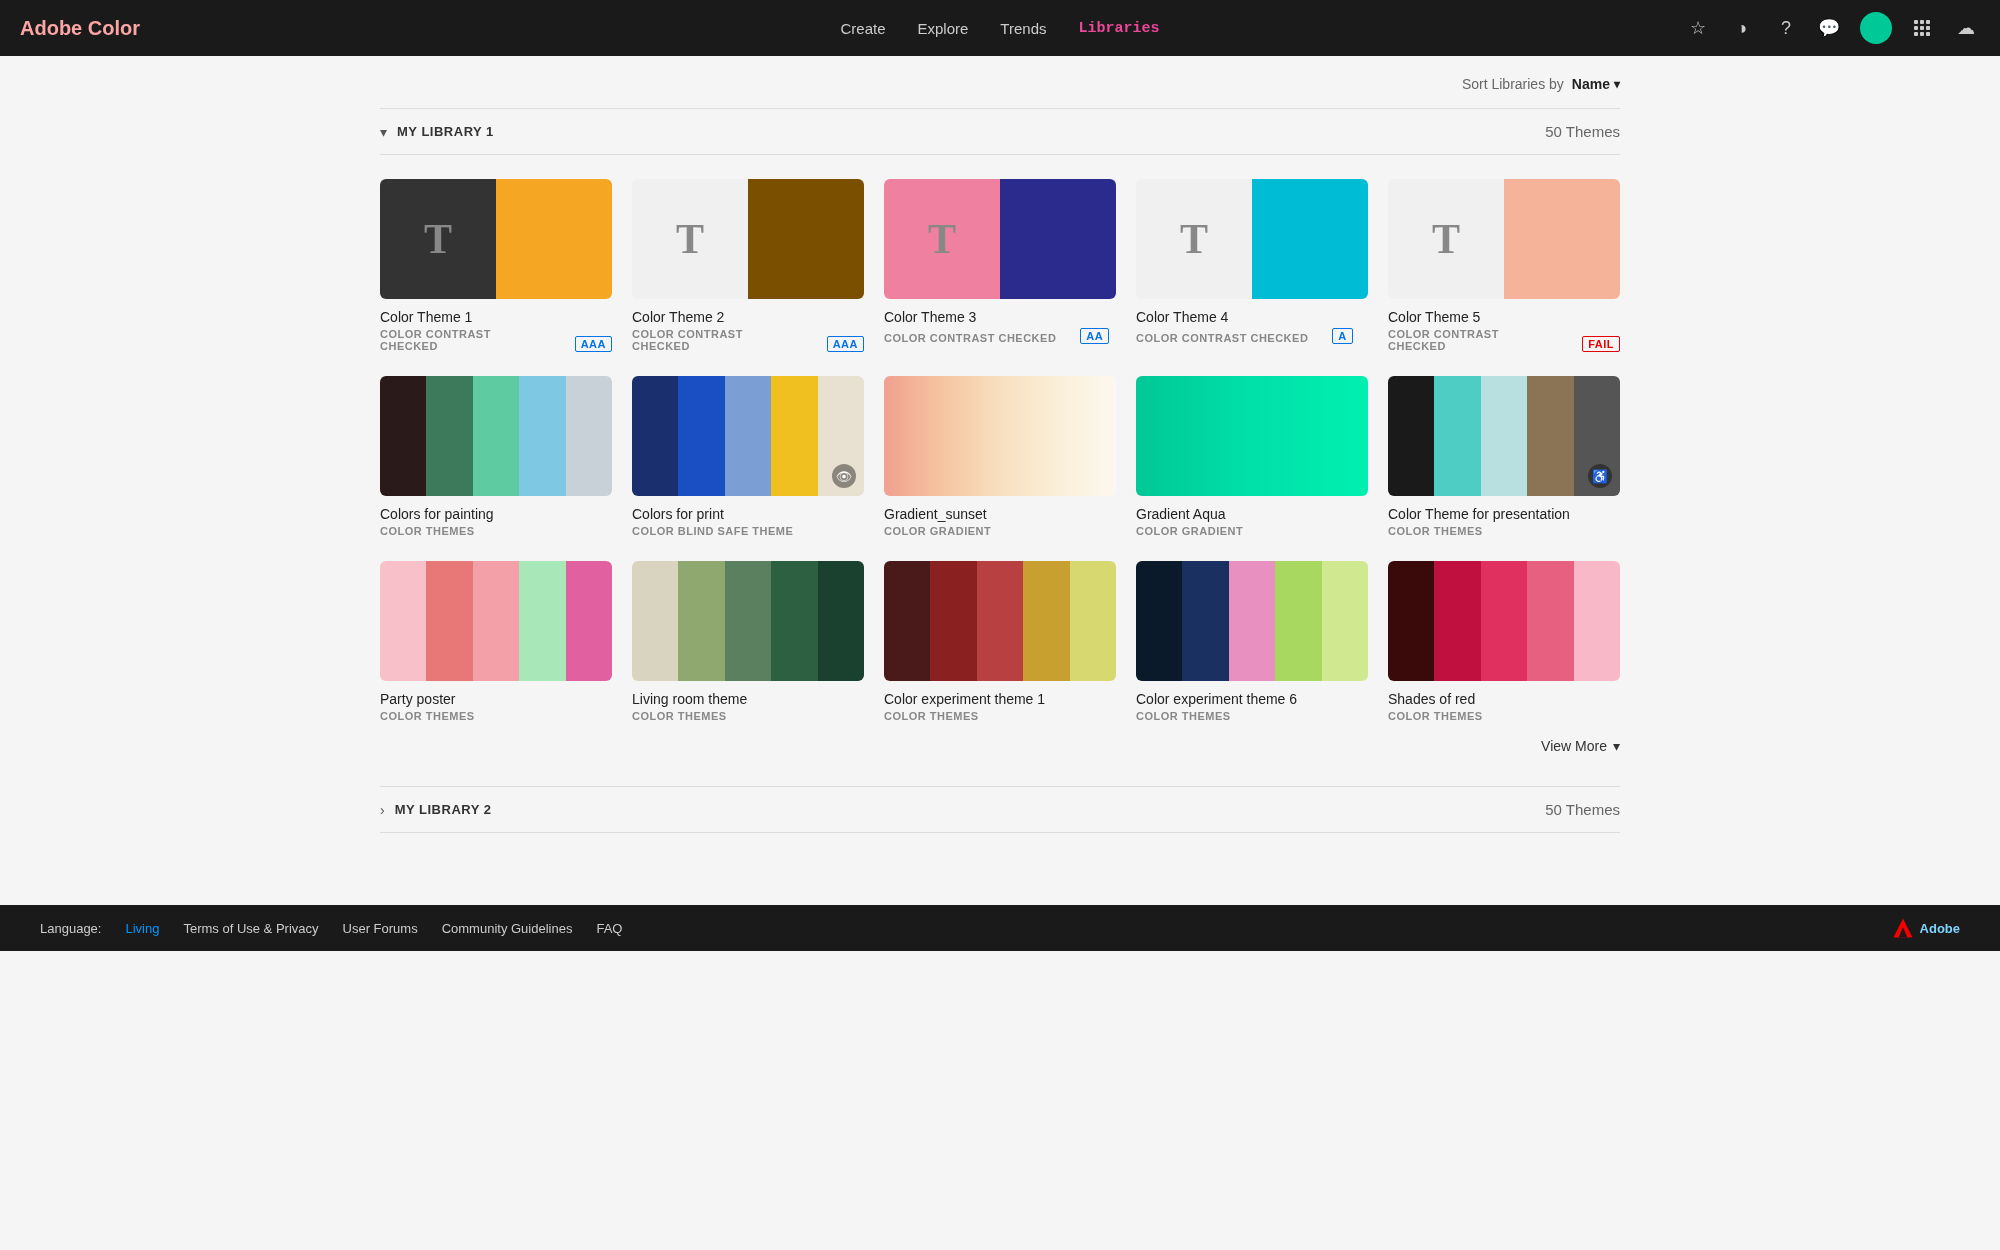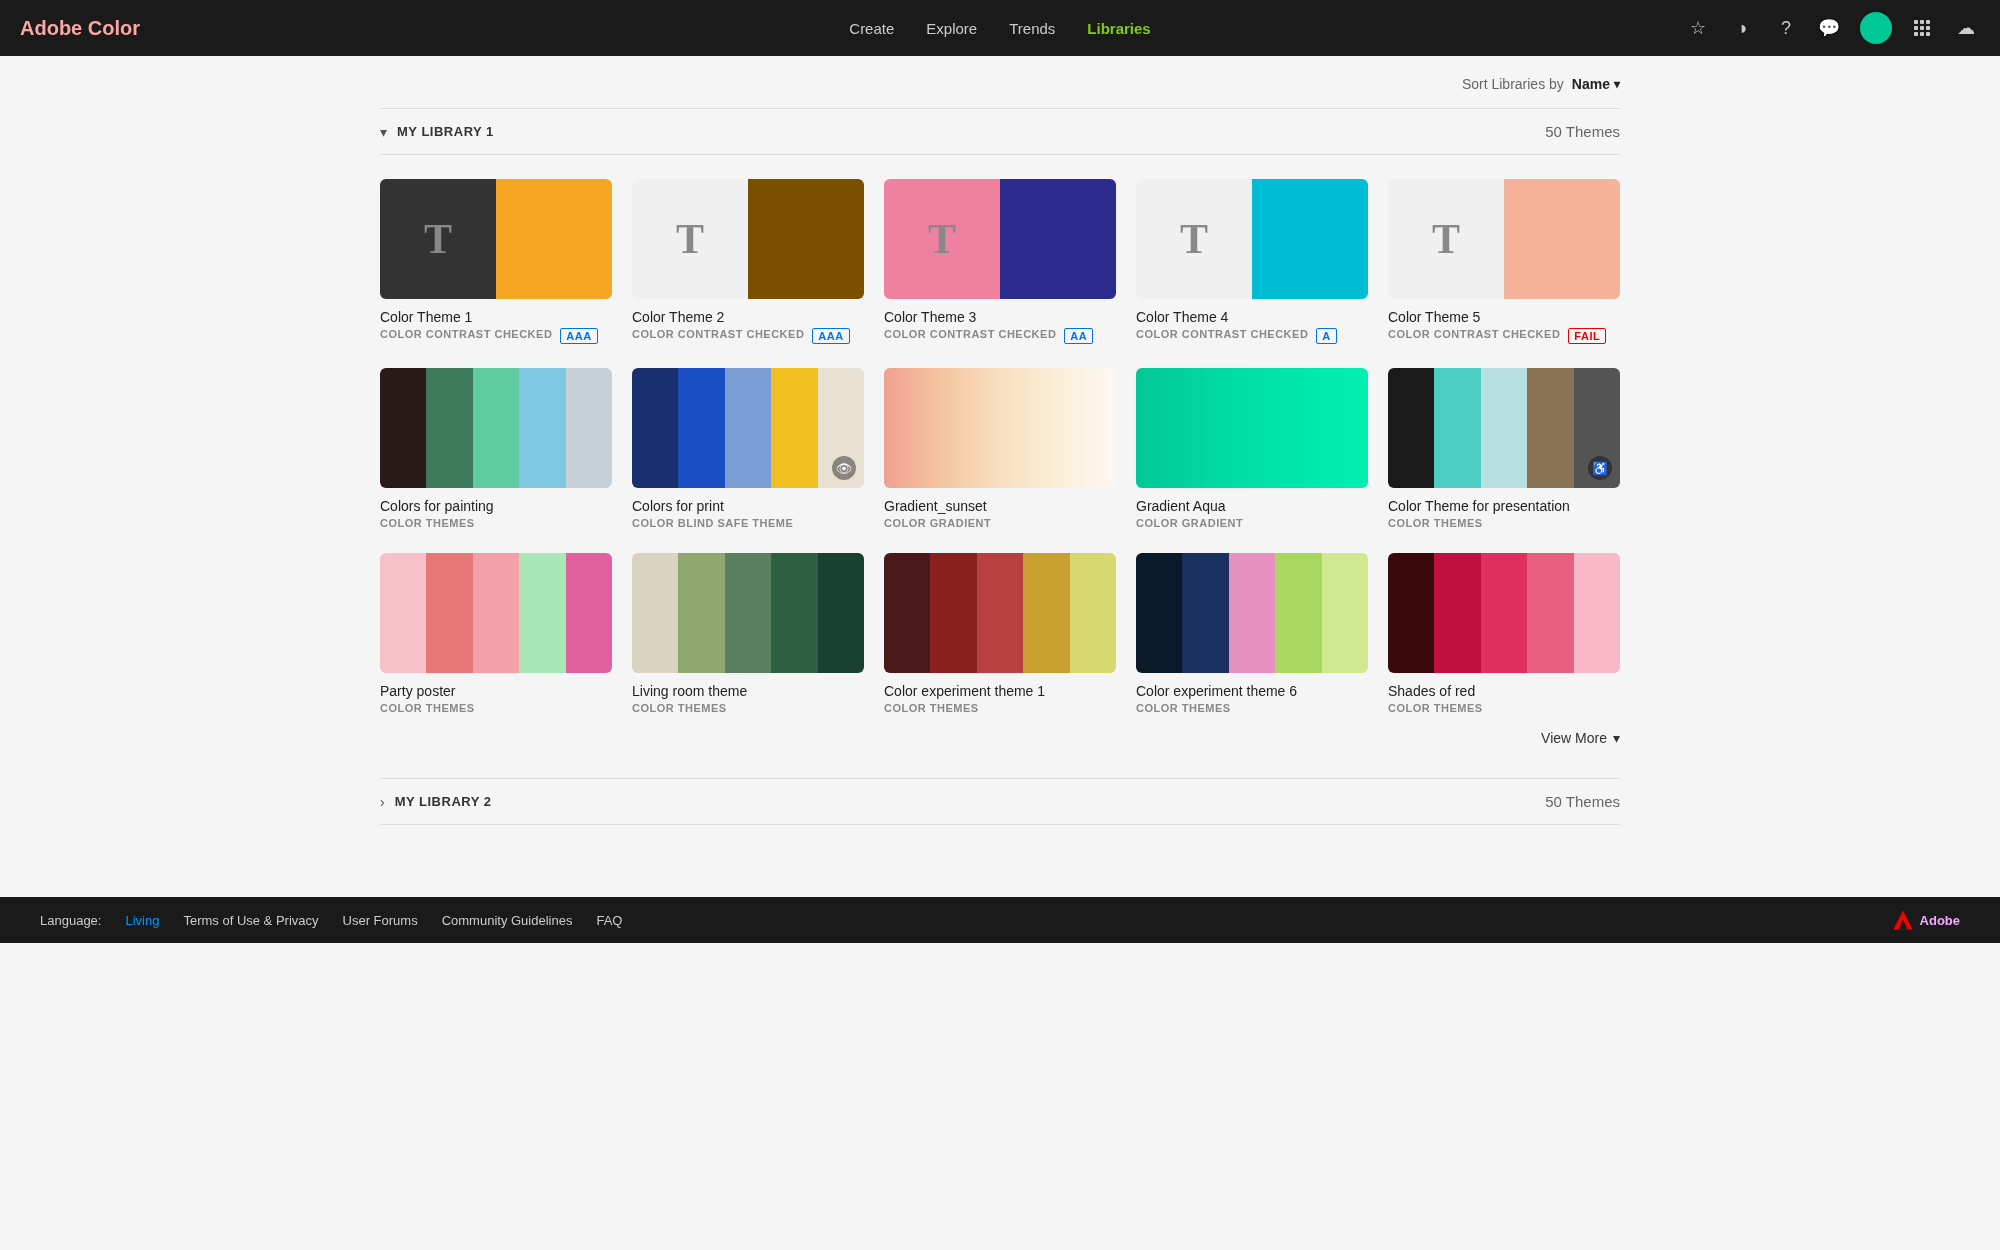--- a/index.html
+++ b/index.html
@@ -26,22 +26,23 @@
       position: absolute;
       left: 50%;
       transform: translateX(-50%);
     }
     .header-nav a {
       color: #ccc;
       text-decoration: none;
       font-size: 15px;
     }
     .header-nav a.active {
-      color: #84cc16;
+      color: #ec4899;
       font-weight: bold;
+      font-family: Liberation Mono, monospace;
     }
     .header-icons {
       display: flex;
       align-items: center;
       gap: 16px;
       margin-left: auto;
     }
     .header-icon {
       color: #ccc;
       font-size: 18px;
@@ -140,22 +141,22 @@
       height: 100%;
     }
     .theme-name {
       font-size: 14px;
       font-weight: 500;
       color: #222;
       margin-bottom: 3px;
     }
     .theme-meta {
       display: flex;
-      align-items: flex-start;
-      gap: 8px;
+      align-items: flex-end;
+      gap: 24px;
     }
     .theme-type {
       font-size: 11px;
       letter-spacing: 0.5px;
       color: #888;
       text-transform: uppercase;
       font-weight: 600;
     }
     .badge {
       font-size: 11px;
@@ -213,21 +214,21 @@
       align-items: center;
       gap: 24px;
     }
     footer a { color: #ccc; text-decoration: none; }
     footer .lang-link { color: #0096ff; }
     footer .adobe-logo {
       margin-left: auto;
       display: flex;
       align-items: center;
       gap: 6px;
-      color: #f0abfc;
+      color: #7dd3fc;
       font-weight: bold;
     }
     footer .adobe-icon {
       width: 22px;
       height: 22px;
     }
 
     
     .waffle { display: grid; grid-template-columns: 1fr 1fr 1fr; gap: 2px; width: 16px; height: 16px; }
     .waffle-dot { background: #ccc; border-radius: 1px; }

